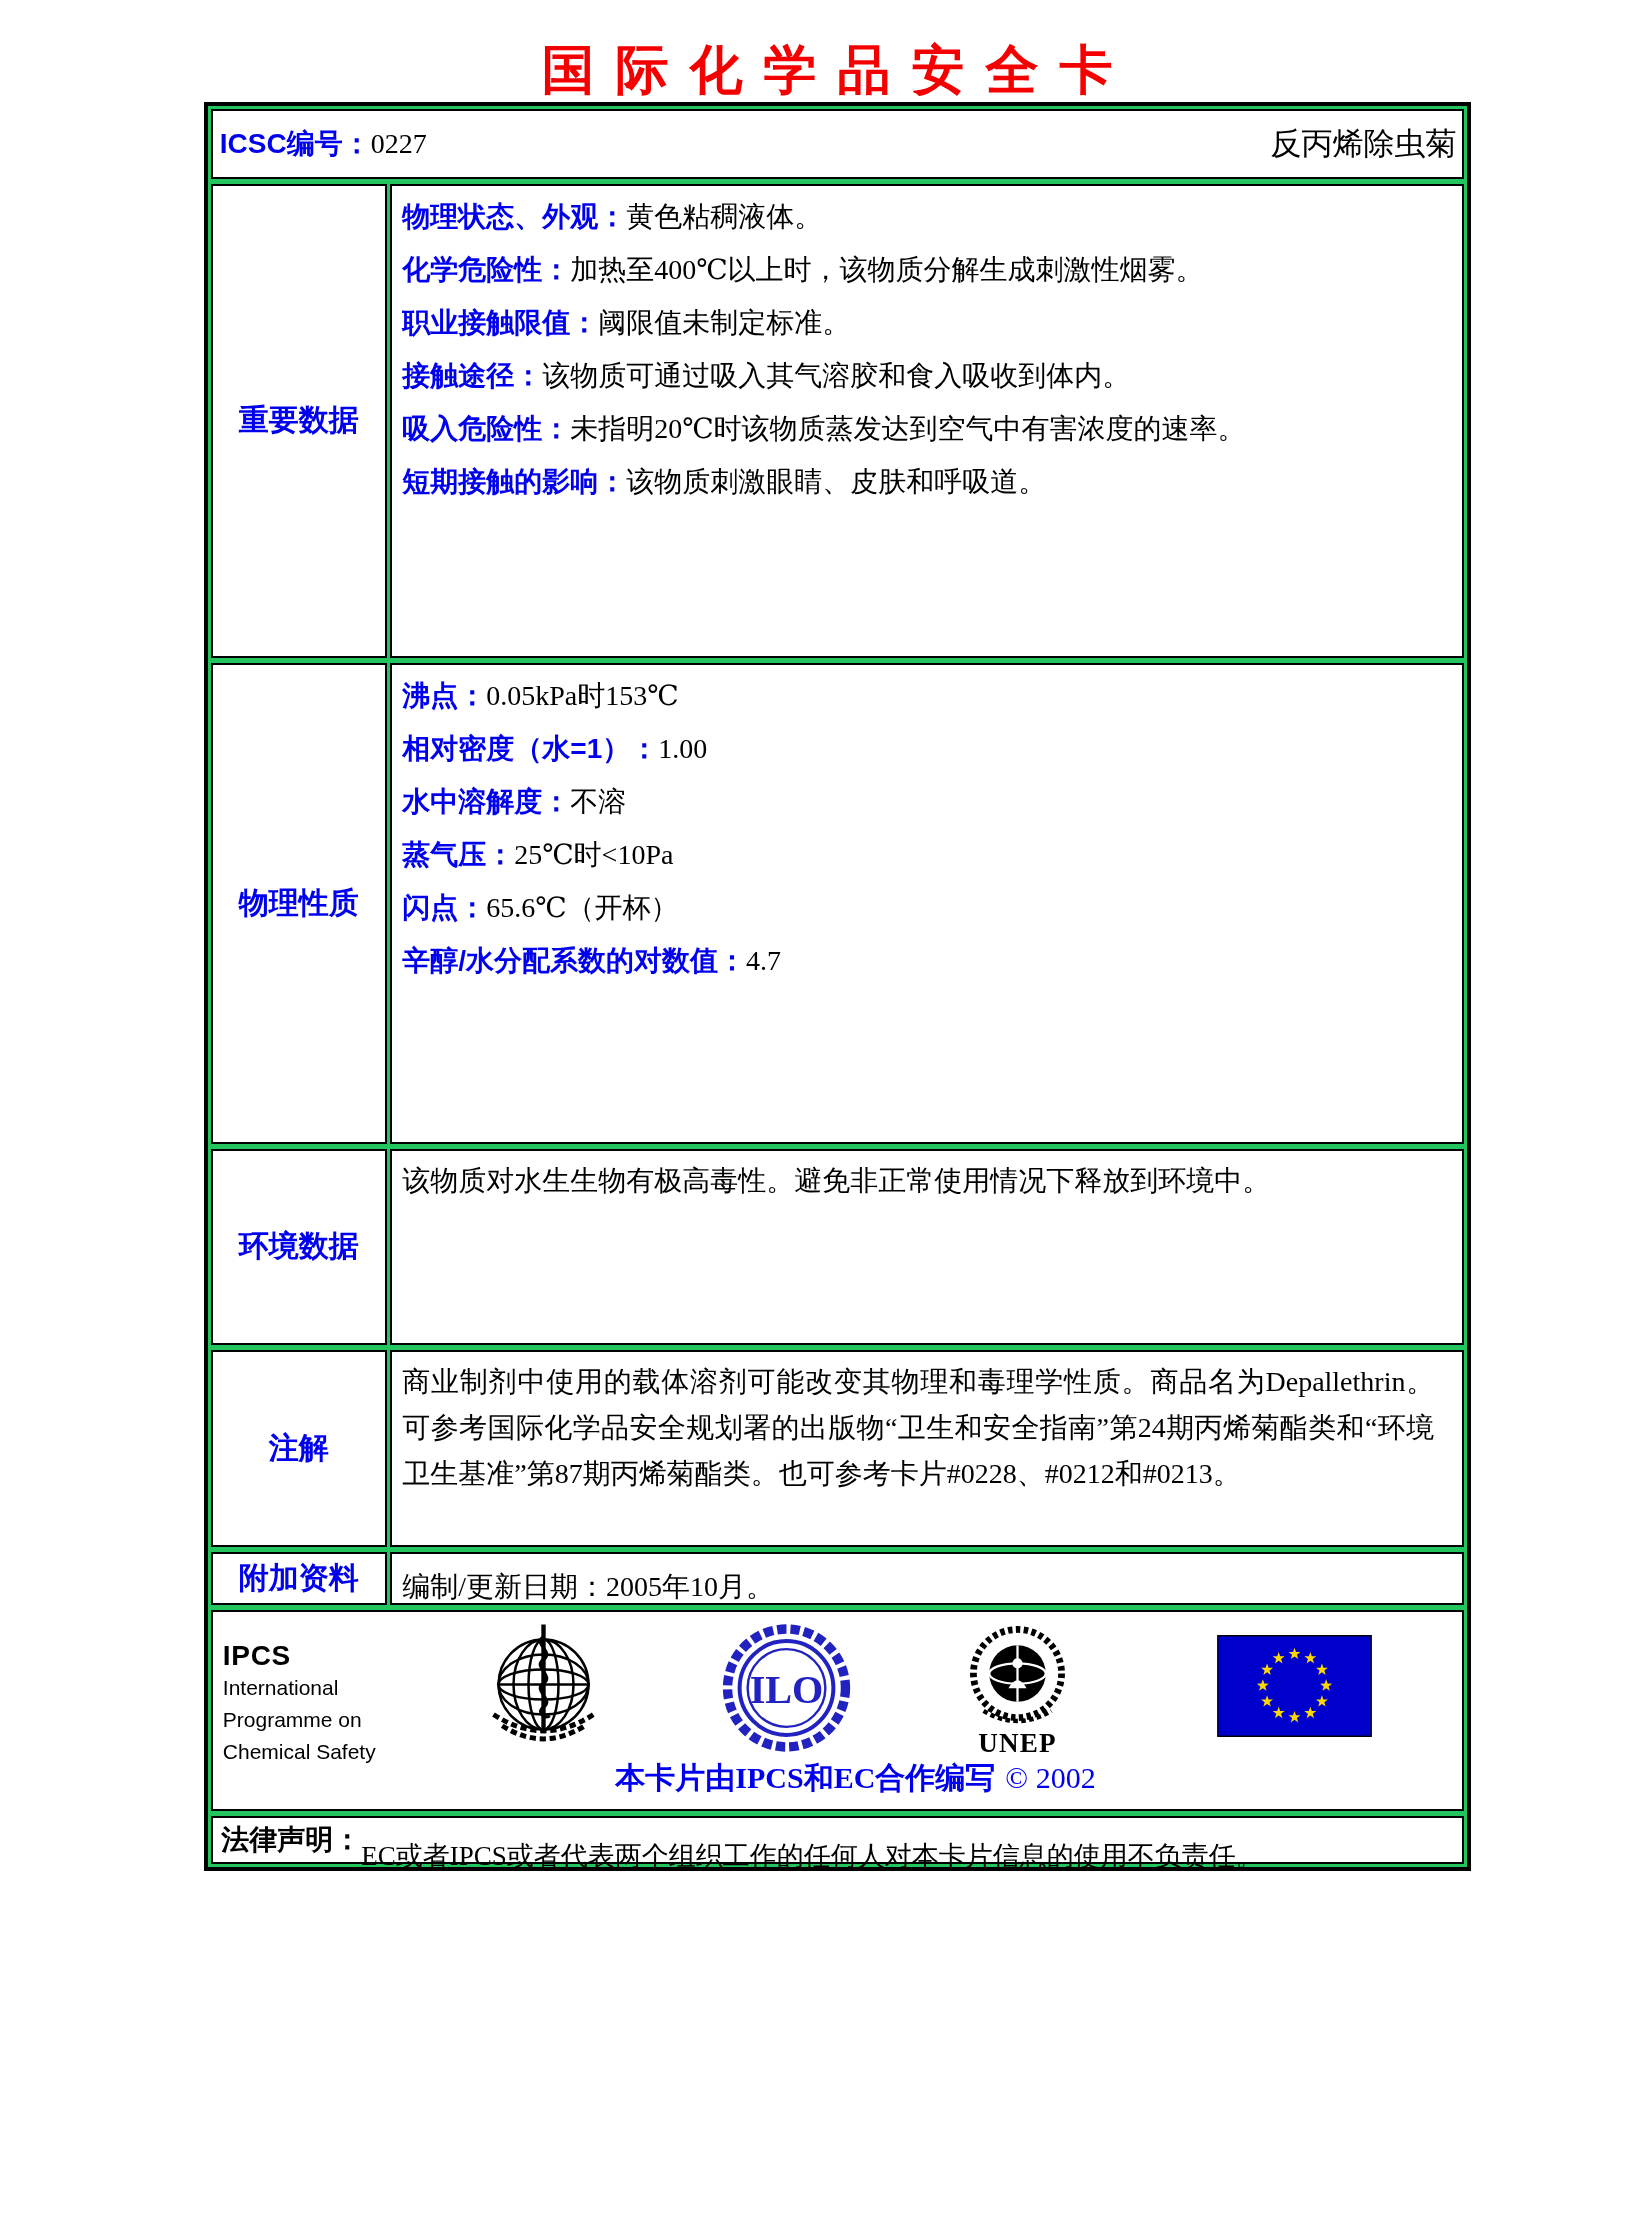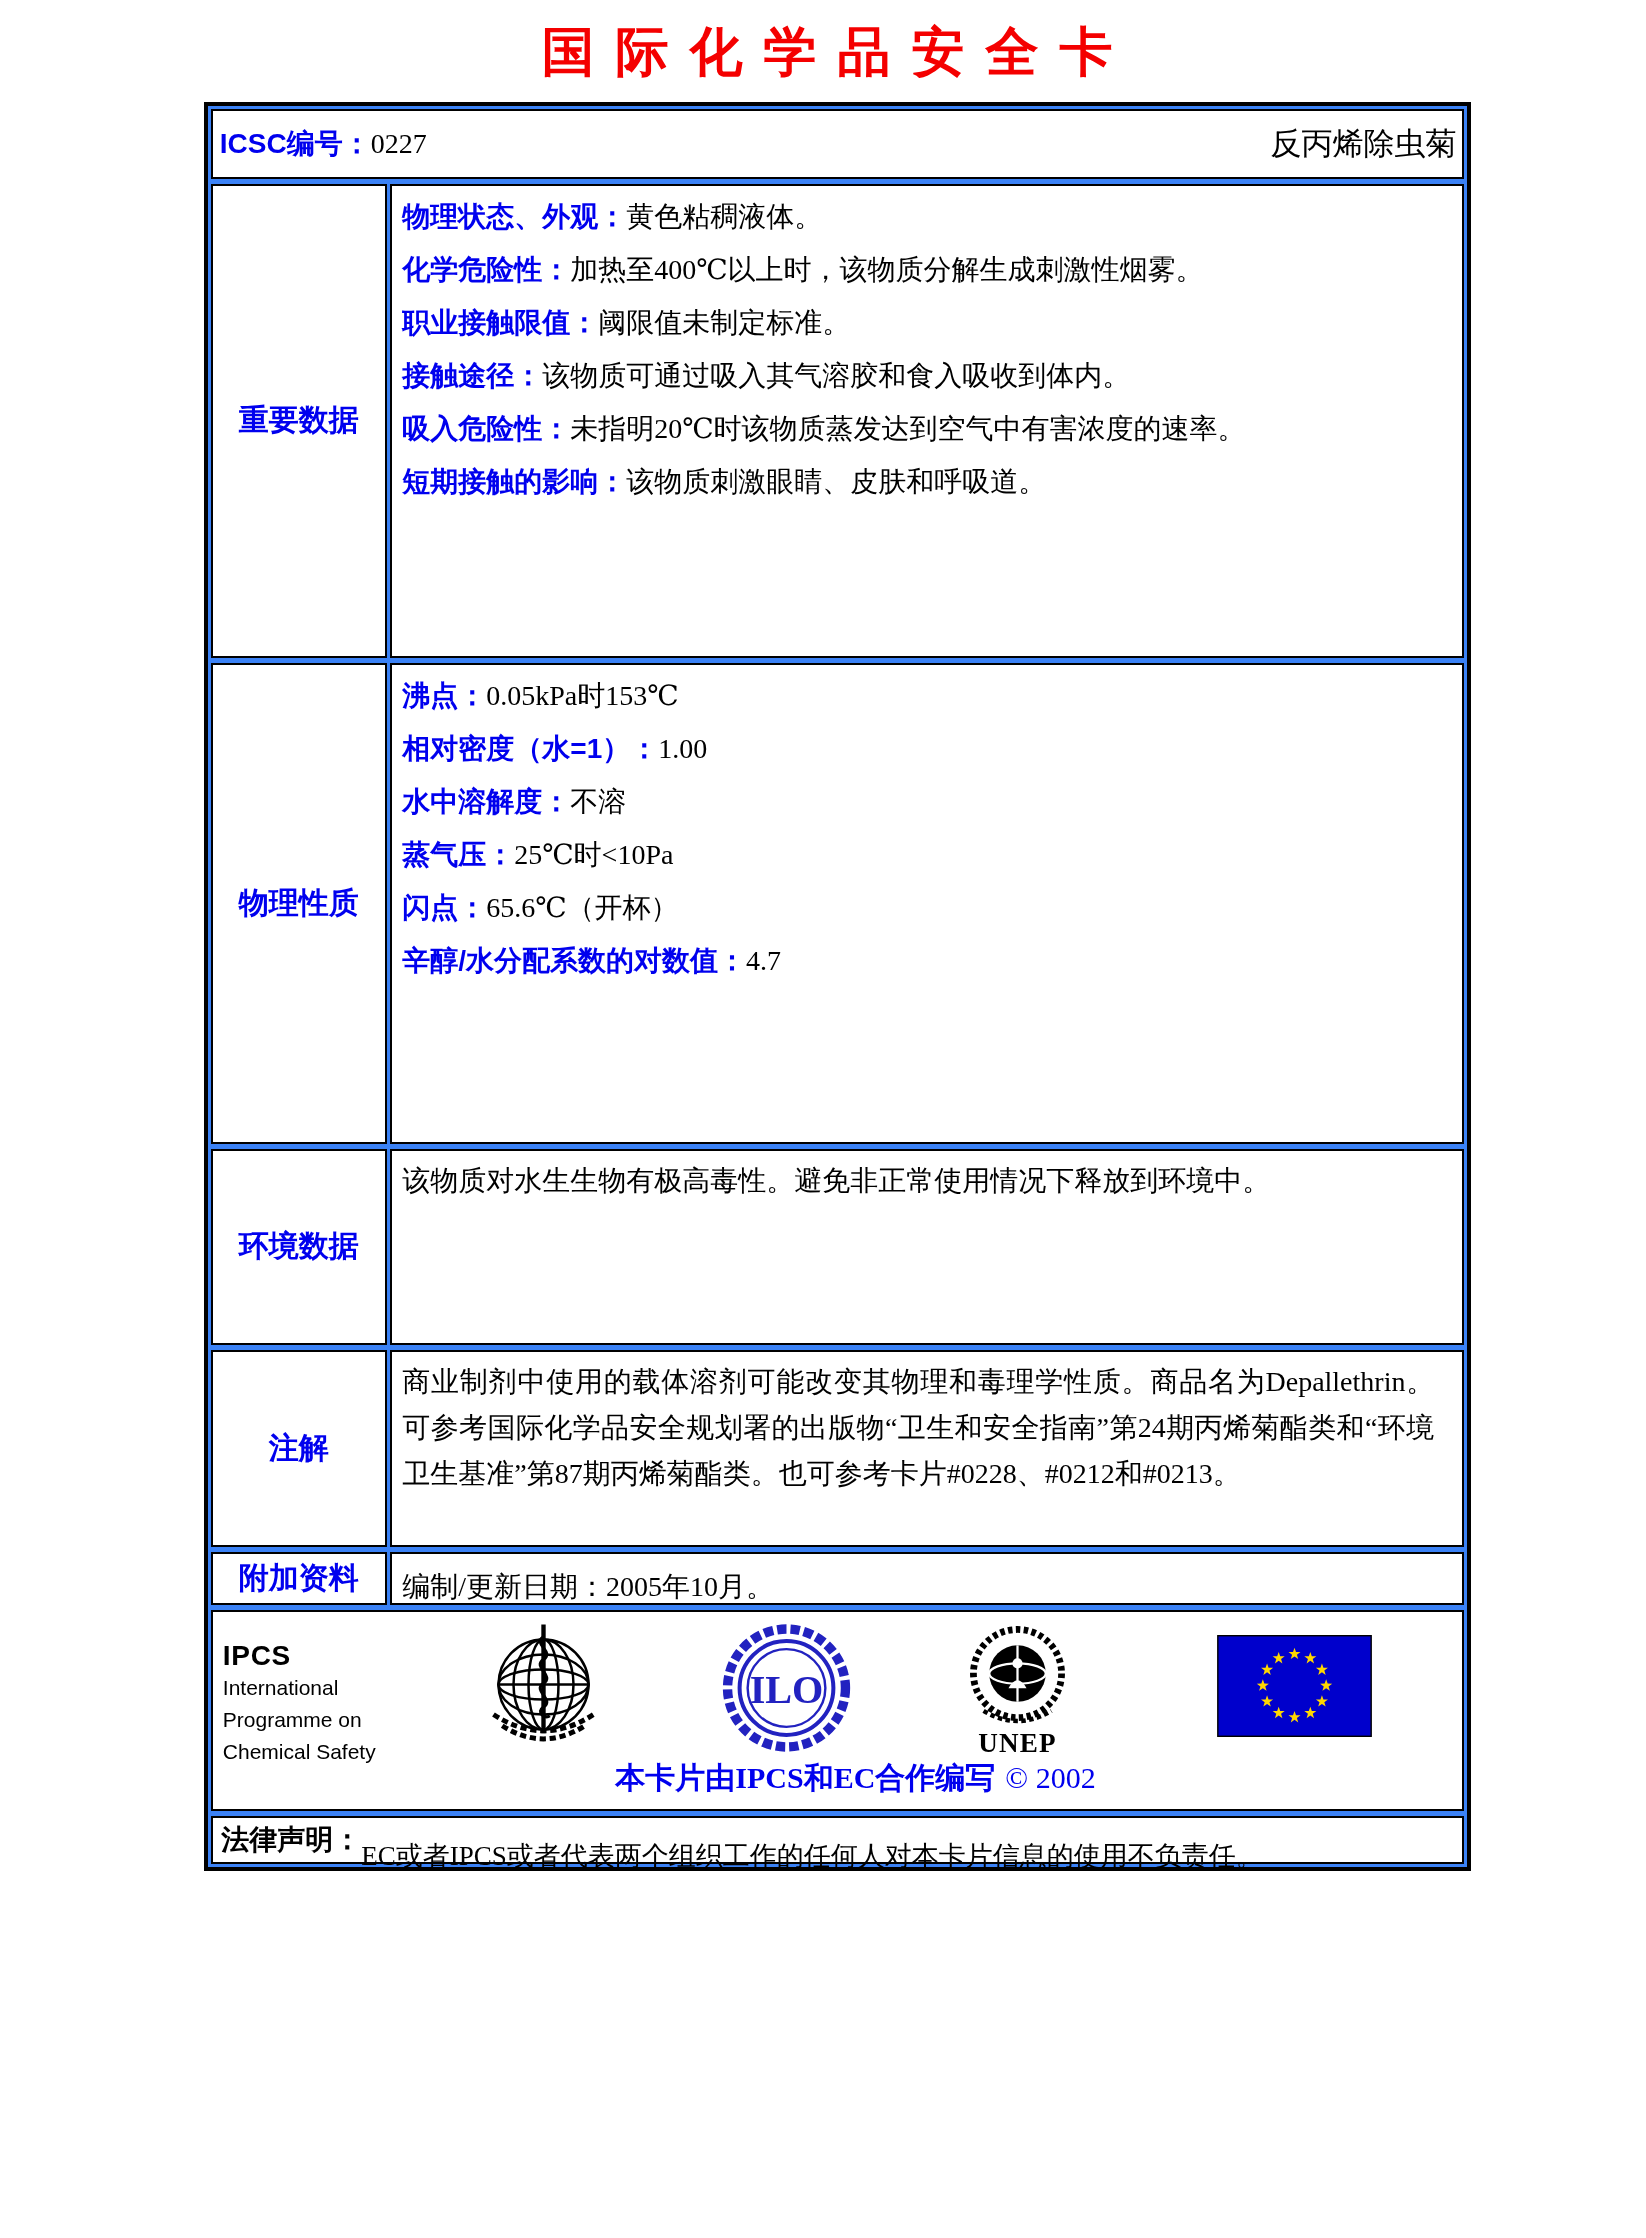--- a/index.html
+++ b/index.html
@@ -6,32 +6,32 @@
   body { background: #ffffff; }
   .page {
     position: relative;
     width: 1647px; height: 2239px;
     background: #ffffff;
     font-family: "Liberation Serif", "DejaVu Serif", serif;
     color: #000;
     overflow: hidden;
   }
   .doc-title {
-    position: absolute; top: 17px; left: 204px; width: 1267px;
+    position: absolute; top: 35px; left: 204px; width: 1267px;
     text-align: center;
     font-family: "DejaVu Serif", serif;
     font-size: 53px; font-weight: bold;
     color: #F40000; letter-spacing: 21px;
     white-space: nowrap;
   }
   .card {
     position: absolute; left: 204px; top: 102px; width: 1267px;
     border: 4.2px solid #000;
     padding: 2.8px;
-    background: #3b82f6;
+    background: #22c55e;
   }
   .row { display: flex; gap: 3.5px; margin-bottom: 5px; }
   .row:last-child { margin-bottom: 0; }
   .cell { border: 2.1px solid #000; background: #fff; }
   .full { flex: 1; }
   .label-cell {
     width: 176px; flex: 0 0 176px;
     display: flex; align-items: center; justify-content: center;
     text-align: center;
   }

